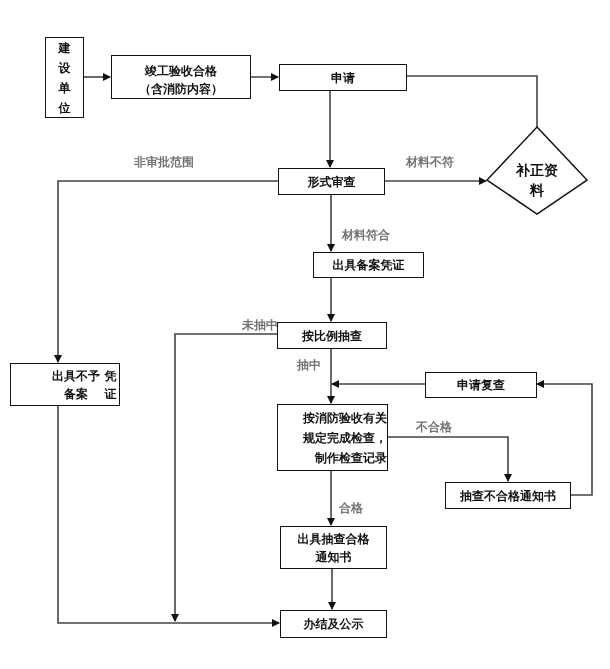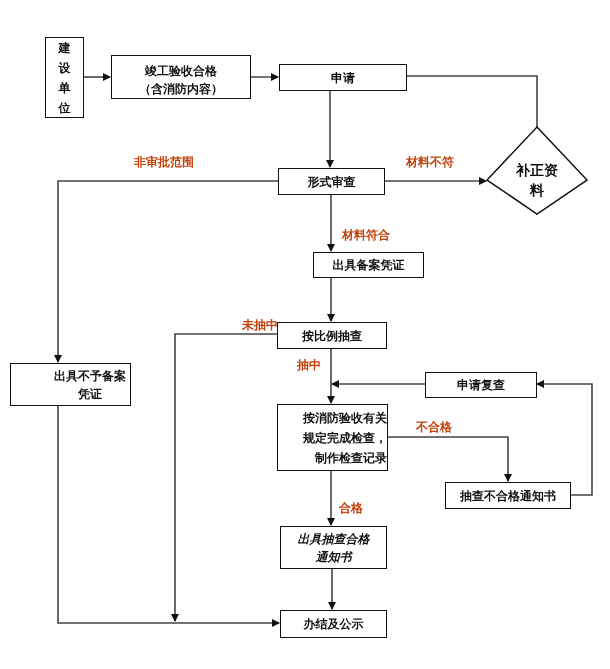--- a/index.html
+++ b/index.html
@@ -2,21 +2,21 @@
 <html><head>
 <meta charset="utf-8">
 <style>
   html, body { margin: 0; padding: 0; background: #ffffff; }
   body { width: 610px; height: 669px; position: relative; overflow: hidden;
          font-family: "DejaVu Sans", sans-serif; }
   #canvas { position: absolute; left: 0; top: 0; }
   .box { position: absolute; border: 1.5px solid #111; background: #fff;
          box-sizing: border-box; display: flex; align-items: center; justify-content: center;
          text-align: center; font-weight: bold; font-size: 12px; color: #111; line-height: 18px; }
-  .label { position: absolute; font-weight: bold; font-size: 12px; color: #c2410c; white-space: nowrap; }
+  .label { position: absolute; font-weight: bold; font-size: 12px; color: #737373; white-space: nowrap; }
   .vert { flex-direction: column; line-height: 20px; }
   .diamond-text { position: absolute; font-weight: bold; font-size: 14px; color:#111; text-align:center; line-height: 20px; }
 </style>
 </head>
 <body>
 
 <svg id="canvas" width="610" height="669">
   <defs>
     <marker id="arr" markerWidth="8" markerHeight="8" refX="7" refY="4" orient="auto" markerUnits="userSpaceOnUse">
       <path d="M0,0 L8,4 L0,8 z" fill="#111"></path>
@@ -85,40 +85,40 @@
 </div>
 
 <div class="box" style="left:277px;top:252px;width:111px;height:26px;margin-left:36px;">
   <span>出具备案凭证</span>
 </div>
 
 <div class="box" style="left:277px;top:322px;width:110px;height:27px;">
   <span>按比例抽查</span>
 </div>
 
-<div class="box" style="left:10px;top:363px;width:121px;height:43px;flex-direction:column;padding-left:39px;">
+<div class="box" style="left:10px;top:363px;width:110px;height:43px;padding-left:39px;">
   <span>出具不予备案</span>
   <span>凭证</span>
 </div>
 
 <div class="box" style="left:425px;top:372px;width:112px;height:26px;">
   <span>申请复查</span>
 </div>
 
 <div class="box" style="left:277px;top:404px;width:111px;height:67px;flex-direction:column;align-items:flex-end;padding-left:8px;line-height:20px;">
   <span>按消防验收有关</span>
   <span>规定完成检查，</span>
   <span>制作检查记录</span>
 </div>
 
 <div class="box" style="left:445px;top:482px;width:126px;height:27px;">
   <span>抽查不合格通知书</span>
 </div>
 
-<div class="box" style="left:280px;top:526px;width:107px;height:43px;flex-direction:column;font-style:italic;">
+<div class="box" style="left:280px;top:526px;width:107px;height:43px;flex-direction:column;">
   <span>出具抽查合格</span>
   <span>通知书</span>
 </div>
 
 <div class="box" style="left:280px;top:610px;width:107px;height:28px;">
   <span>办结及公示</span>
 </div>
 
 <span class="label" style="left:134px;top:154px;">非审批范围</span>
 <span class="label" style="left:406px;top:154px;">材料不符</span>

